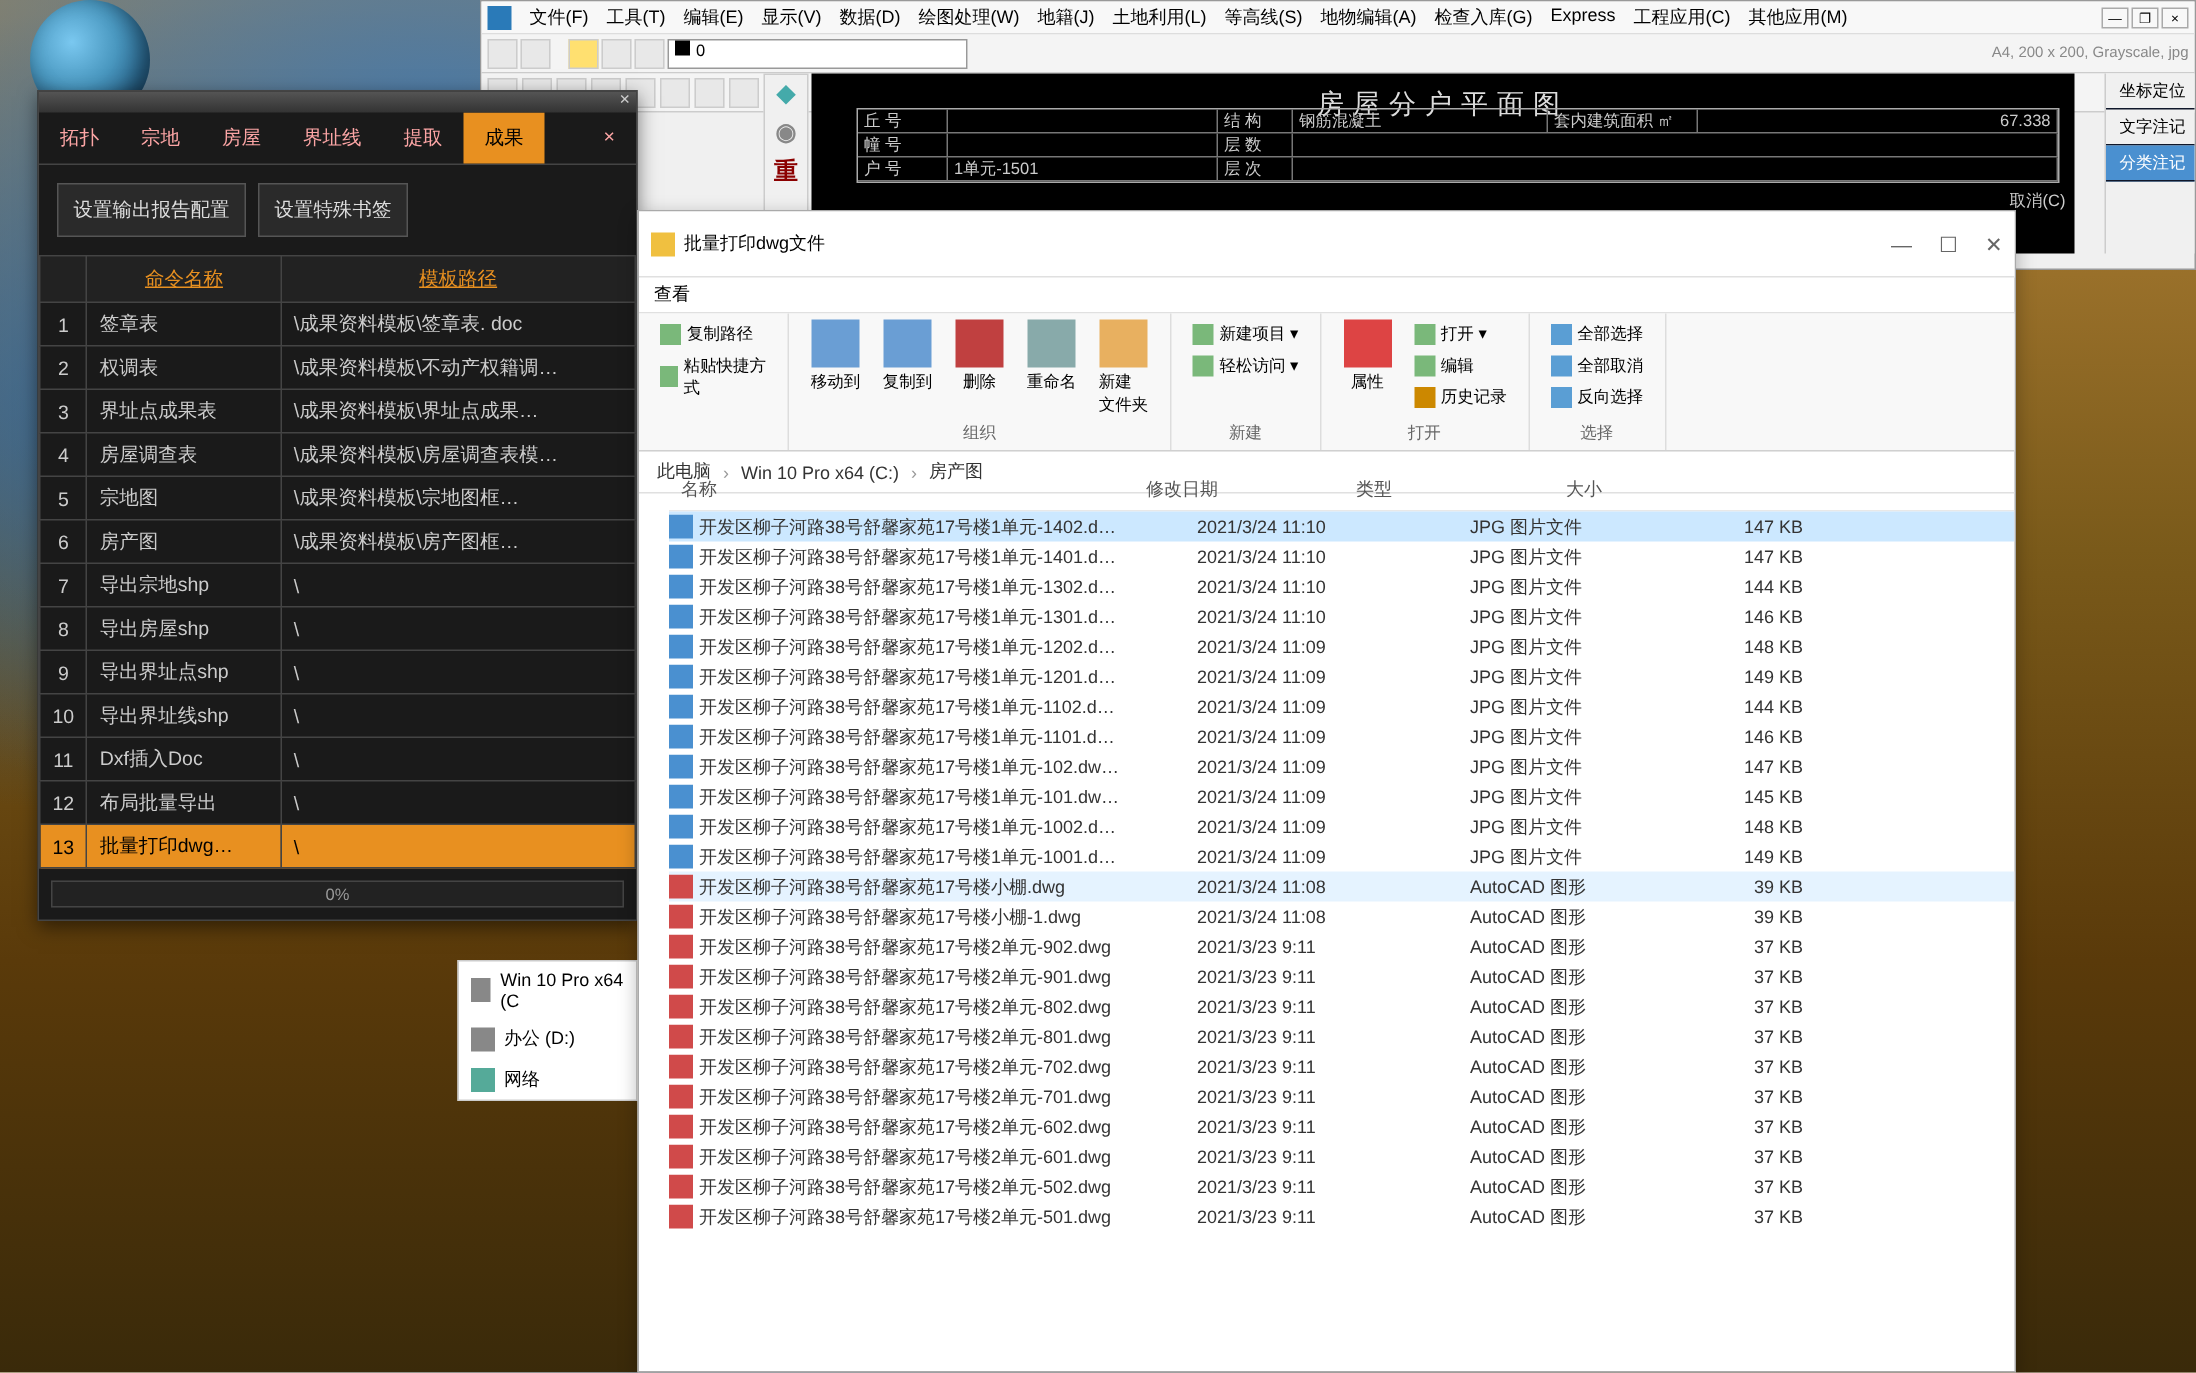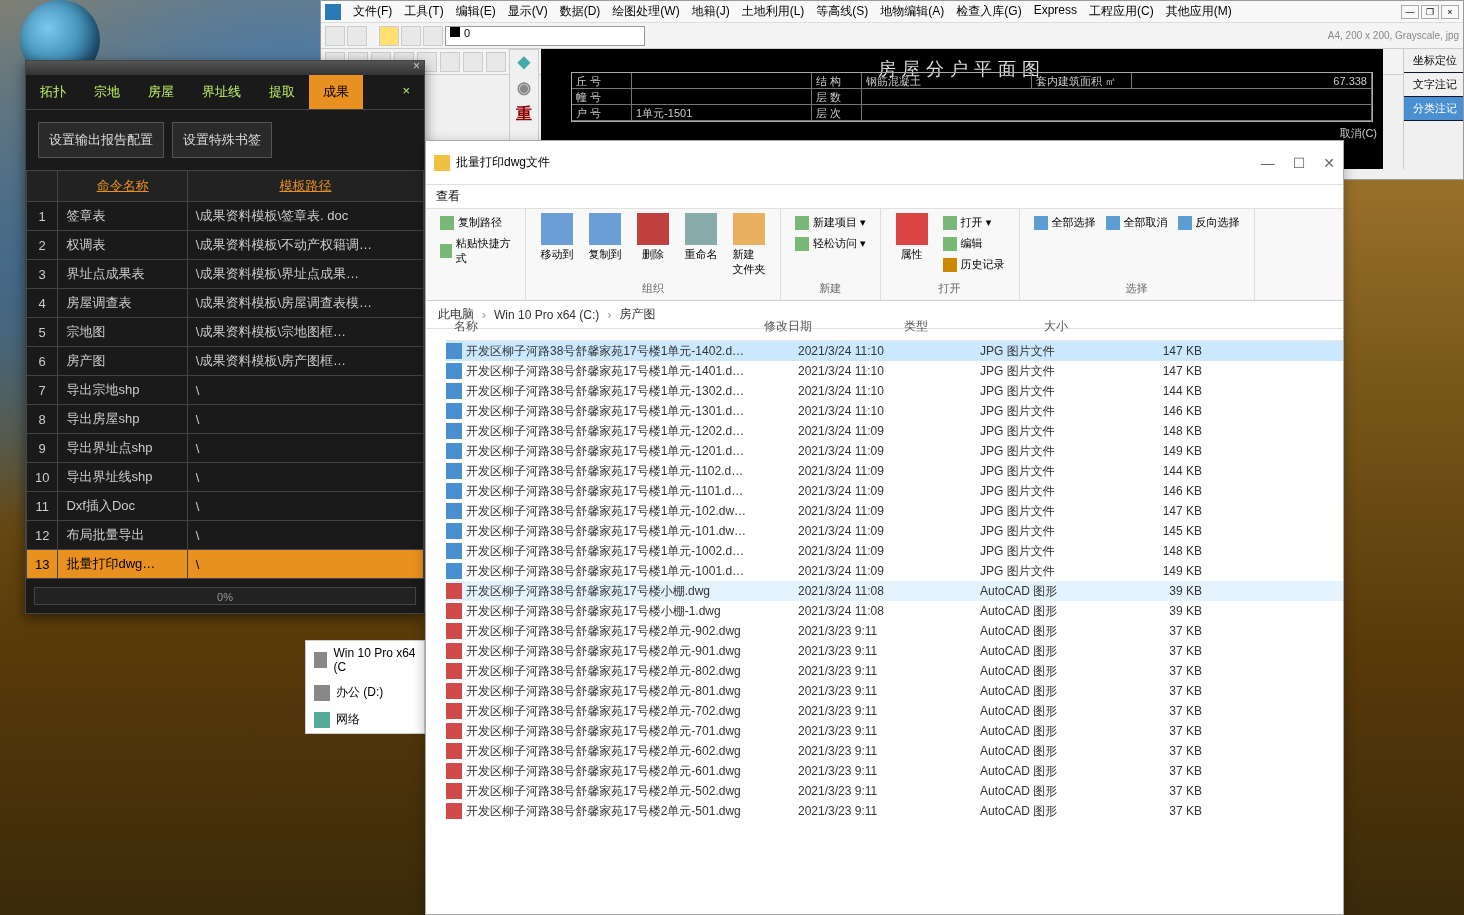--- a/index.html
+++ b/index.html
@@ -26,21 +26,21 @@
 .cad-drawing-title { color: #ddd; font-size: 18px; text-align: center; letter-spacing: 6px; padding: 8px 0; }
 .cad-right-panel { position: absolute; right: 0; top: 48px; width: 60px; height: 120px; background: #f0f0f0; border-left: 1px solid #ccc; font-size: 11px; }
 .cad-right-panel div { padding: 4px 6px; border-bottom: 1px solid #0f172a; text-align: right; }
 .cad-right-panel .blue-btn { background: #4a90d0; color: #fff; }
 
 
 .dark-panel { position: absolute; top: 60px; left: 25px; width: 400px; background: #1a1a1a; border: 1px solid #444; box-shadow: 0 4px 12px rgba(0,0,0,0.5); }
 .dark-title { height: 14px; background: linear-gradient(#555,#333); position: relative; }
 .dark-title::after { content: "×"; position: absolute; right: 4px; top: -2px; color: #ccc; font-size: 12px; }
 .dark-tabs { display: flex; background: #1a1a1a; border-bottom: 1px solid #444; }
-.dark-tabs div { padding: 8px 14px; font-size: 13px; color: #bef264; cursor: pointer; }
+.dark-tabs div { padding: 8px 14px; font-size: 13px; color: #fca5a5; cursor: pointer; }
 .dark-tabs div.active { background: #e89020; color: #000; }
 .dark-close { padding: 4px 10px; color: #999; margin-left: auto; font-size: 16px; }
 .dark-btns { display: flex; gap: 8px; padding: 12px; }
 .dark-btn { border: 1px solid #555; padding: 8px 10px; color: #ddd; font-size: 13px; text-align: center; background: #2a2a2a; }
 .dark-table { width: 100%; border-collapse: collapse; color: #ccc; font-size: 13px; }
 .dark-table th { background: #222; color: #e89020; padding: 6px; border: 1px solid #444; font-weight: normal; text-decoration: underline; }
 .dark-table td { border: 1px solid #444; padding: 5px 8px; }
 .dark-table td.num { text-align: center; width: 30px; }
 .dark-table tr.sel td { background: #e89020; color: #000; }
 .dark-progress { height: 18px; background: #222; border: 1px solid #444; margin: 8px; position: relative; color: #999; font-size: 11px; text-align: center; line-height: 18px; }
@@ -363,21 +363,21 @@
             </div>
           <div class="ribbon-small">
               <span class="ico" style="background:#c80"></span>
               <span>历史记录</span>
             </div>
         </div>
       </div>
       <div class="label">打开</div>
     </div>
     <div class="ribbon-group">
-      <div class="ribbon-items" style="flex-direction:row;gap:2px">
+      <div class="ribbon-items" style="flex-direction:column;gap:2px">
         <div class="ribbon-small">
             <span class="ico" style="background:#5a9ed4"></span>
             <span>全部选择</span>
           </div>
         <div class="ribbon-small">
             <span class="ico" style="background:#5a9ed4"></span>
             <span>全部取消</span>
           </div>
         <div class="ribbon-small">
             <span class="ico" style="background:#5a9ed4"></span>

